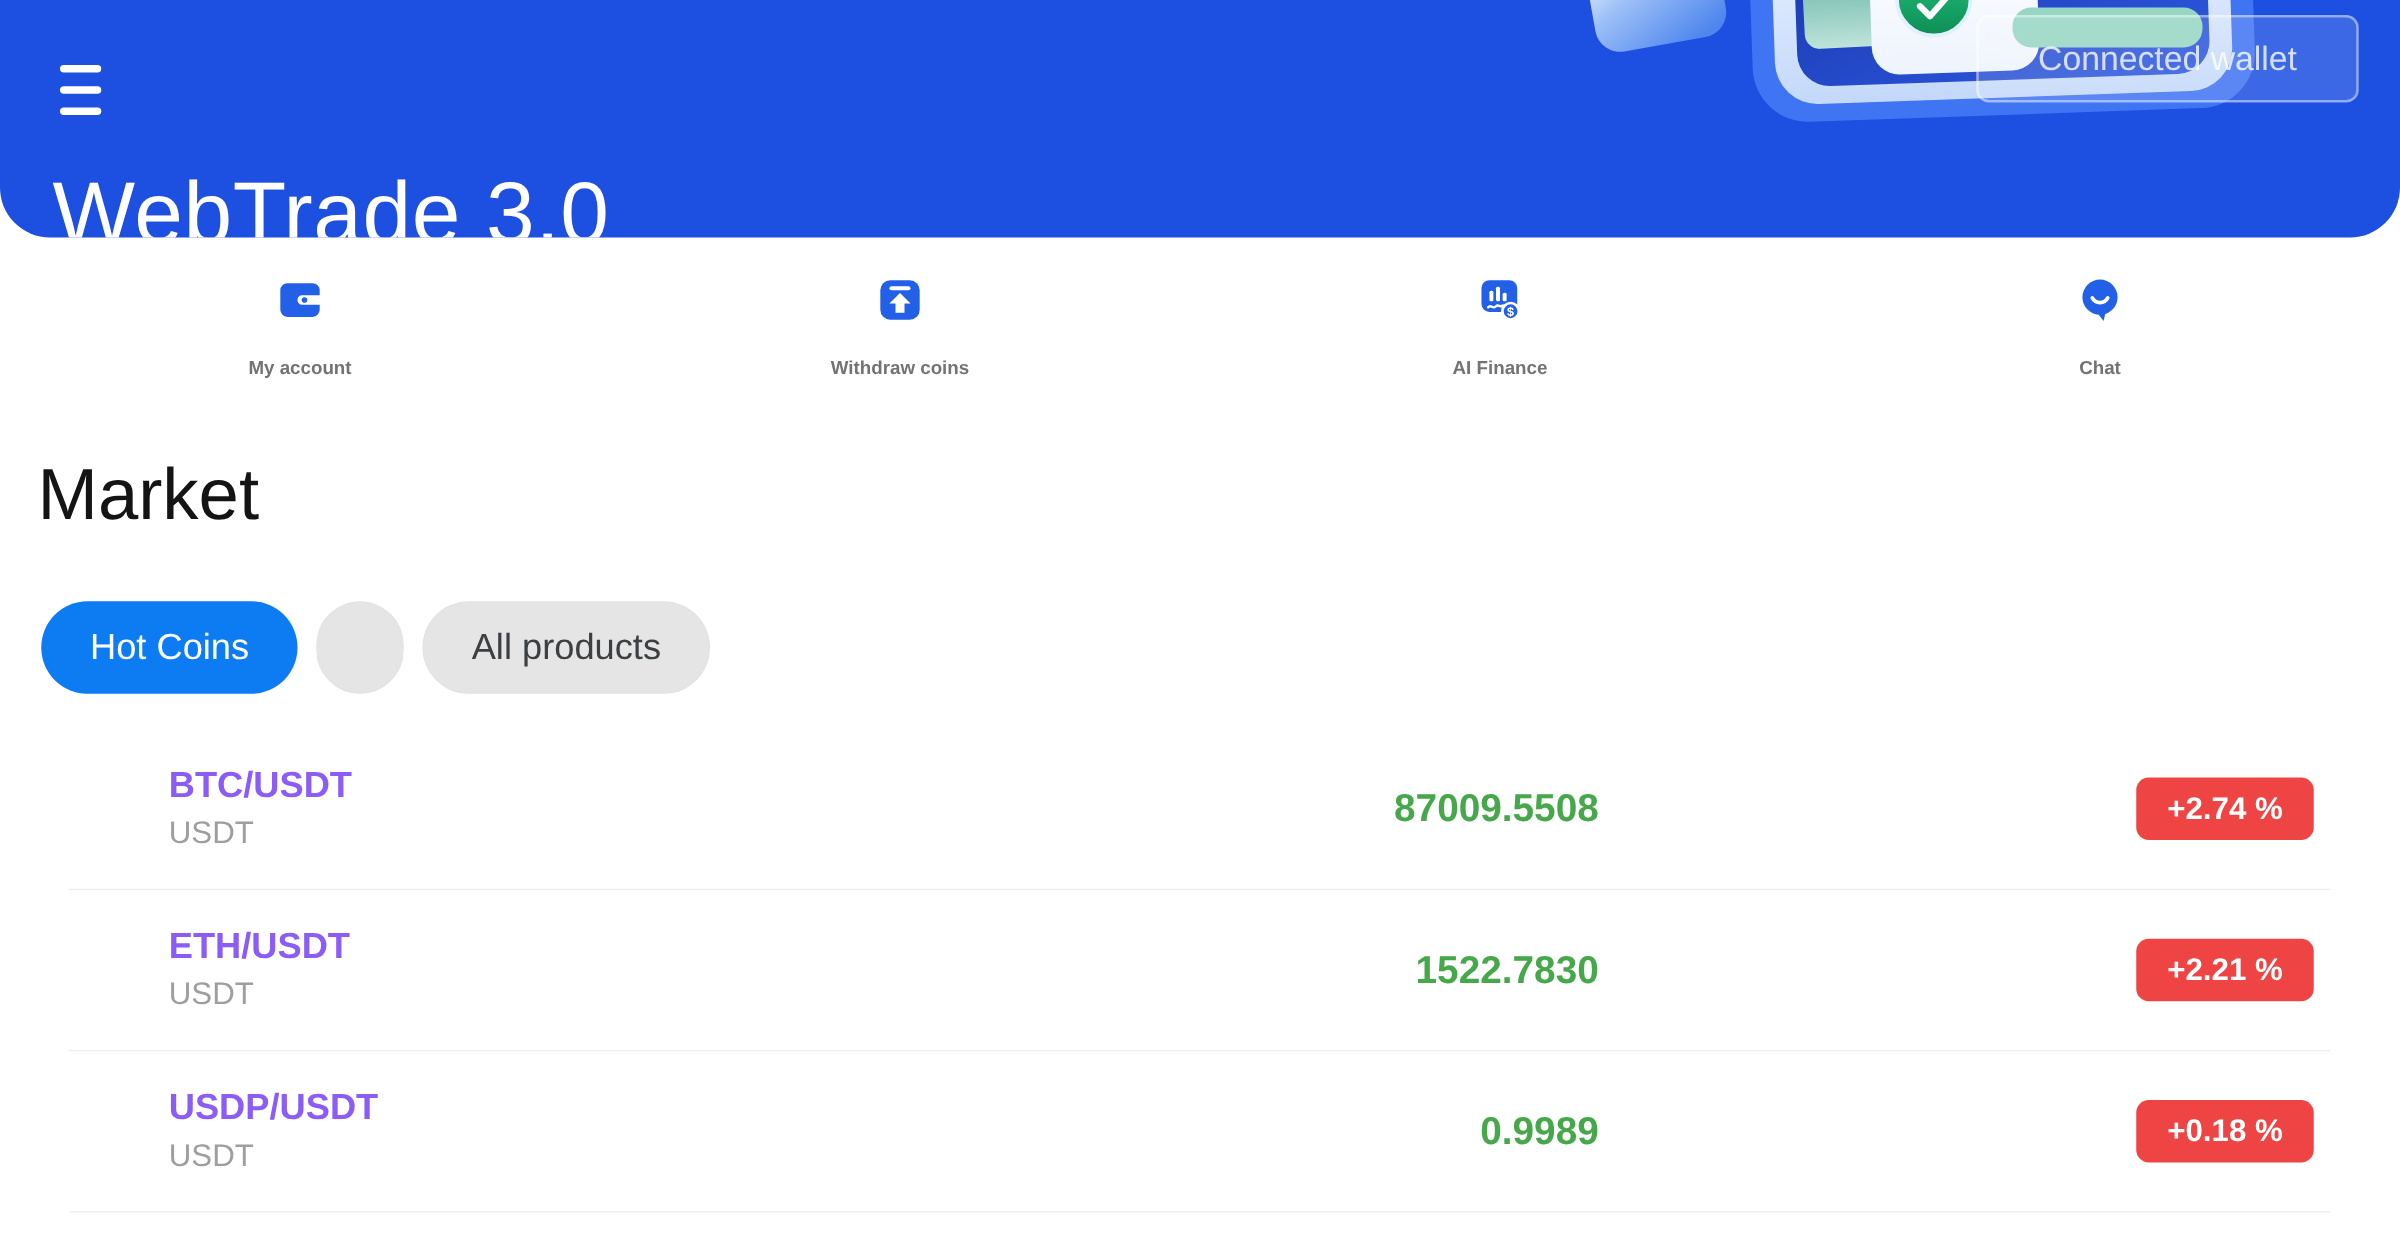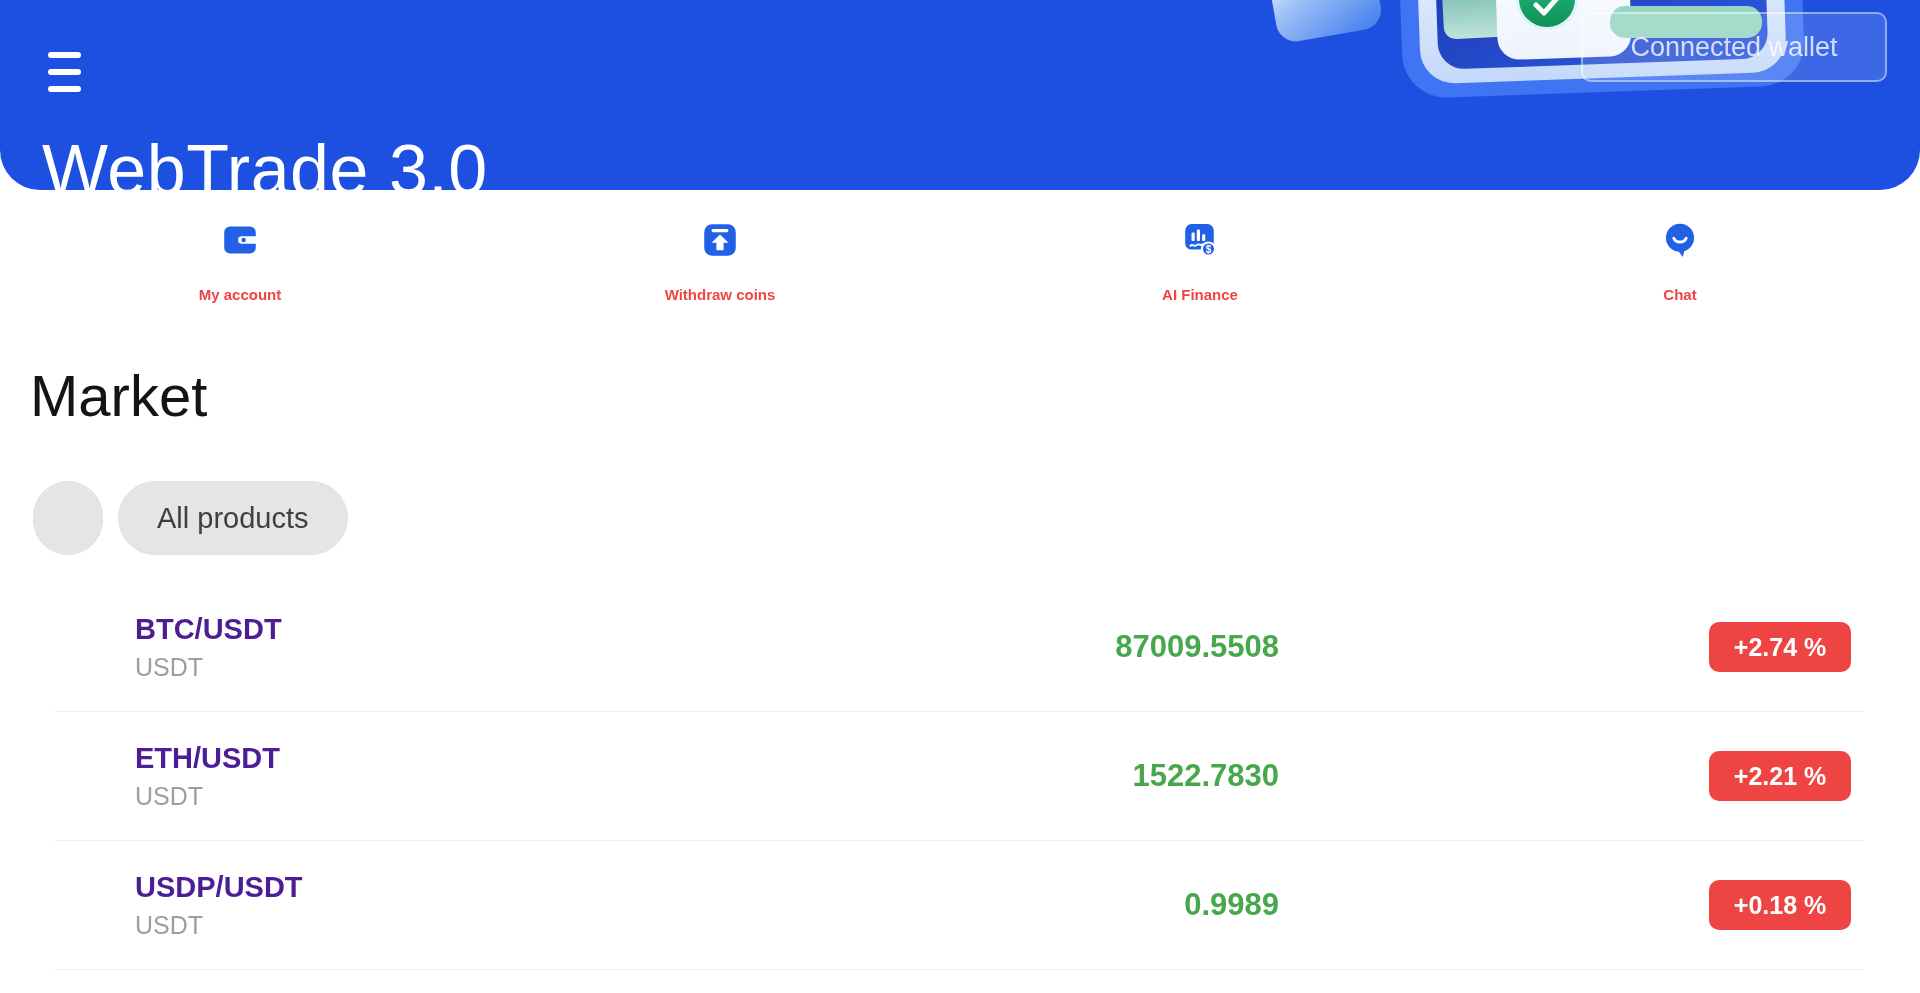--- a/index.html
+++ b/index.html
@@ -47,39 +47,39 @@
     border:2px solid rgba(255,255,255,0.45);
     background:rgba(255,255,255,0.14);
     color:rgba(255,255,255,0.78); font-size:27px; font-family:inherit;
     cursor:pointer;
   }
 
   
   .quick-actions { display:grid; grid-template-columns:repeat(4,1fr); padding-top:32px; }
   .action { display:flex; flex-direction:column; align-items:center; gap:28px; cursor:pointer; }
   .action .icon { width:36px; height:36px; display:flex; align-items:center; justify-content:center; }
-  .action .label { font-size:15px; font-weight:700; color:#ef4444; }
+  .action .label { font-size:15px; font-weight:700; color:#737373; }
 
   
   .page-title { margin:64px 0 0 30px; font-size:58px; font-weight:500; color:#141414; line-height:1; }
 
   .tabs { margin:56px 0 0 33px; display:flex; align-items:center; gap:15px; }
   .tab {
     height:74px; border-radius:38px; font-size:29px; font-family:inherit;
     background:#e5e5e5; border:1px solid #e3e3e3; color:#3c4043; cursor:pointer;
   }
   .tab.active { background:#0d7bf2; border:none; color:#ffffff; padding:0 39px; }
   .tab.empty { width:70px; }
   .tab.plain { padding:0 38px; }
 
   .rows { margin:28px 56px 0 55px; list-style:none; }
   .row { position:relative; height:129px; border-bottom:1px solid #ededed; cursor:pointer; }
   .pairblock { position:absolute; left:80px; top:50%; transform:translateY(-50%);
     display:flex; flex-direction:column; gap:7px; }
-  .pair { font-size:29px; font-weight:700; color:#4c1d95; }
+  .pair { font-size:29px; font-weight:700; color:#8b5cf6; }
   .quote { font-size:25px; font-weight:500; color:#9e9e9e; }
   .price { position:absolute; right:585px; top:50%; transform:translateY(-50%);
     font-size:31px; font-weight:700; color:#46a84b; }
   .badge { position:absolute; right:13px; top:50%; transform:translateY(-50%);
     width:142px; height:50px; border-radius:10px; background:#ef4444;
     display:flex; align-items:center; justify-content:center;
     color:#ffffff; font-size:25px; font-weight:700; }
 </style>
 </head>
 <body>
@@ -159,20 +159,21 @@
         </svg>
       </span>
       <span class="label">Chat</span>
     </div>
   </nav>
 
   <main>
     <h1 class="page-title">Market</h1>
 
     <div class="tabs">
+      <button class="tab active">Hot Coins</button>
       <button class="tab empty"></button>
       <button class="tab plain">All products</button>
     </div>
 
     <ul class="rows">
 
       <li class="row">
         <div class="pairblock">
           <span class="pair">BTC/USDT</span>
           <span class="quote">USDT</span>

